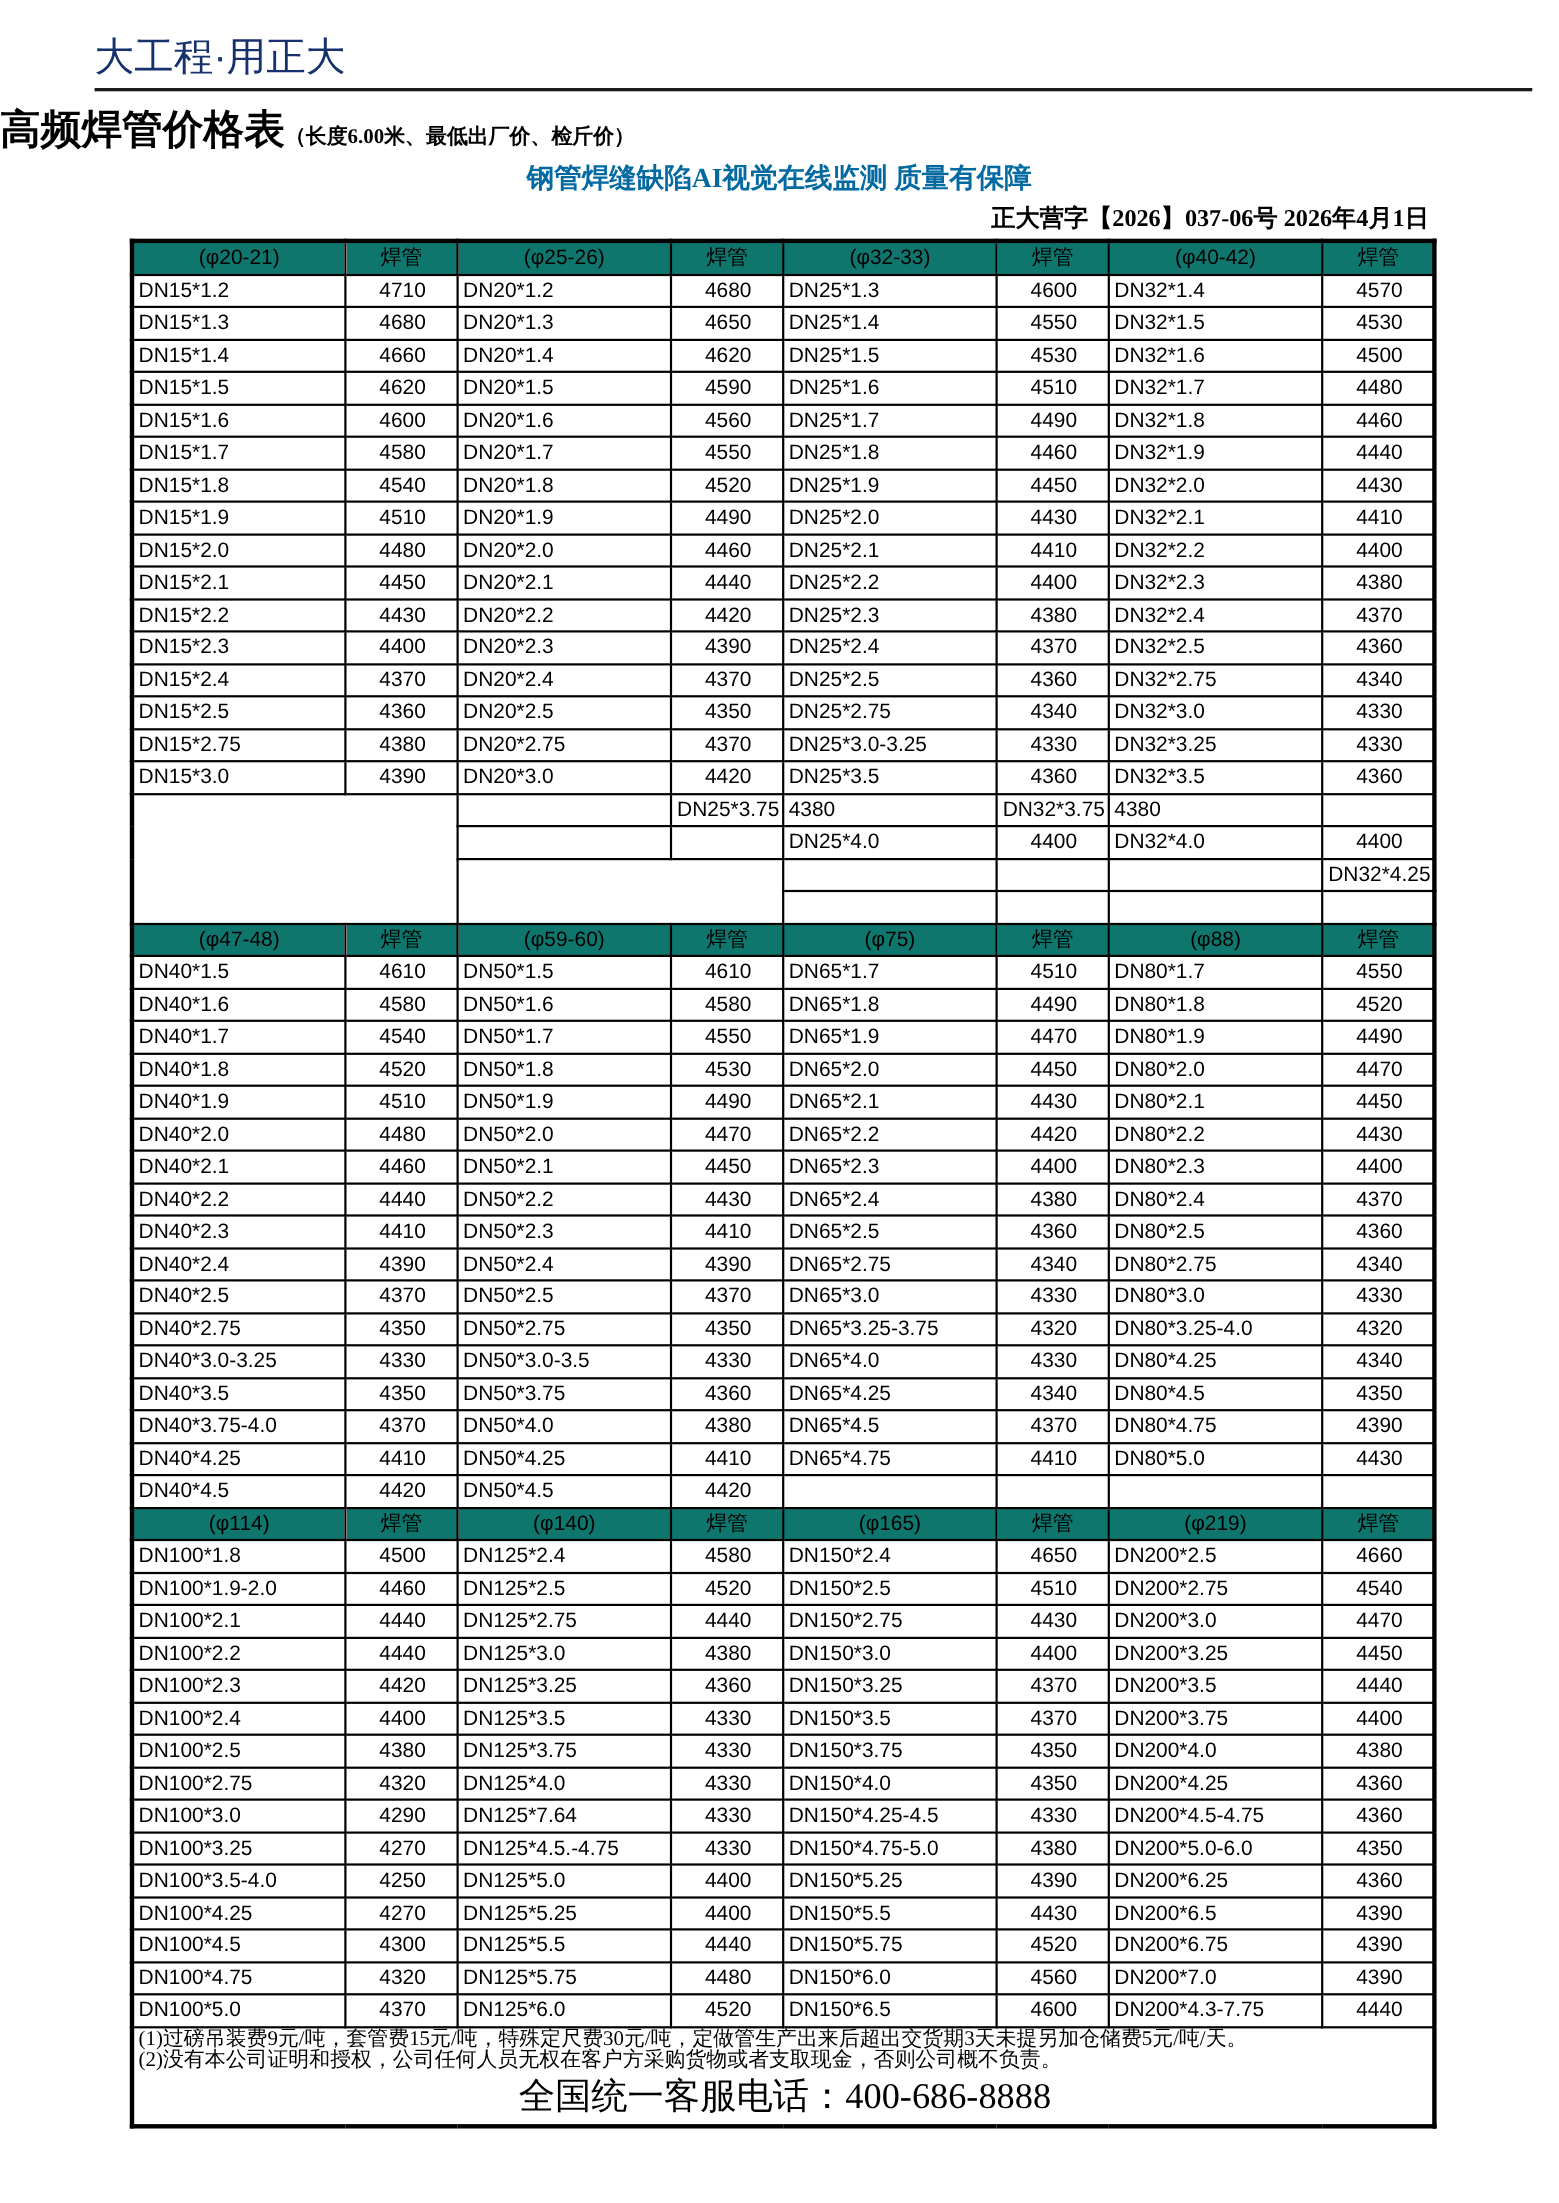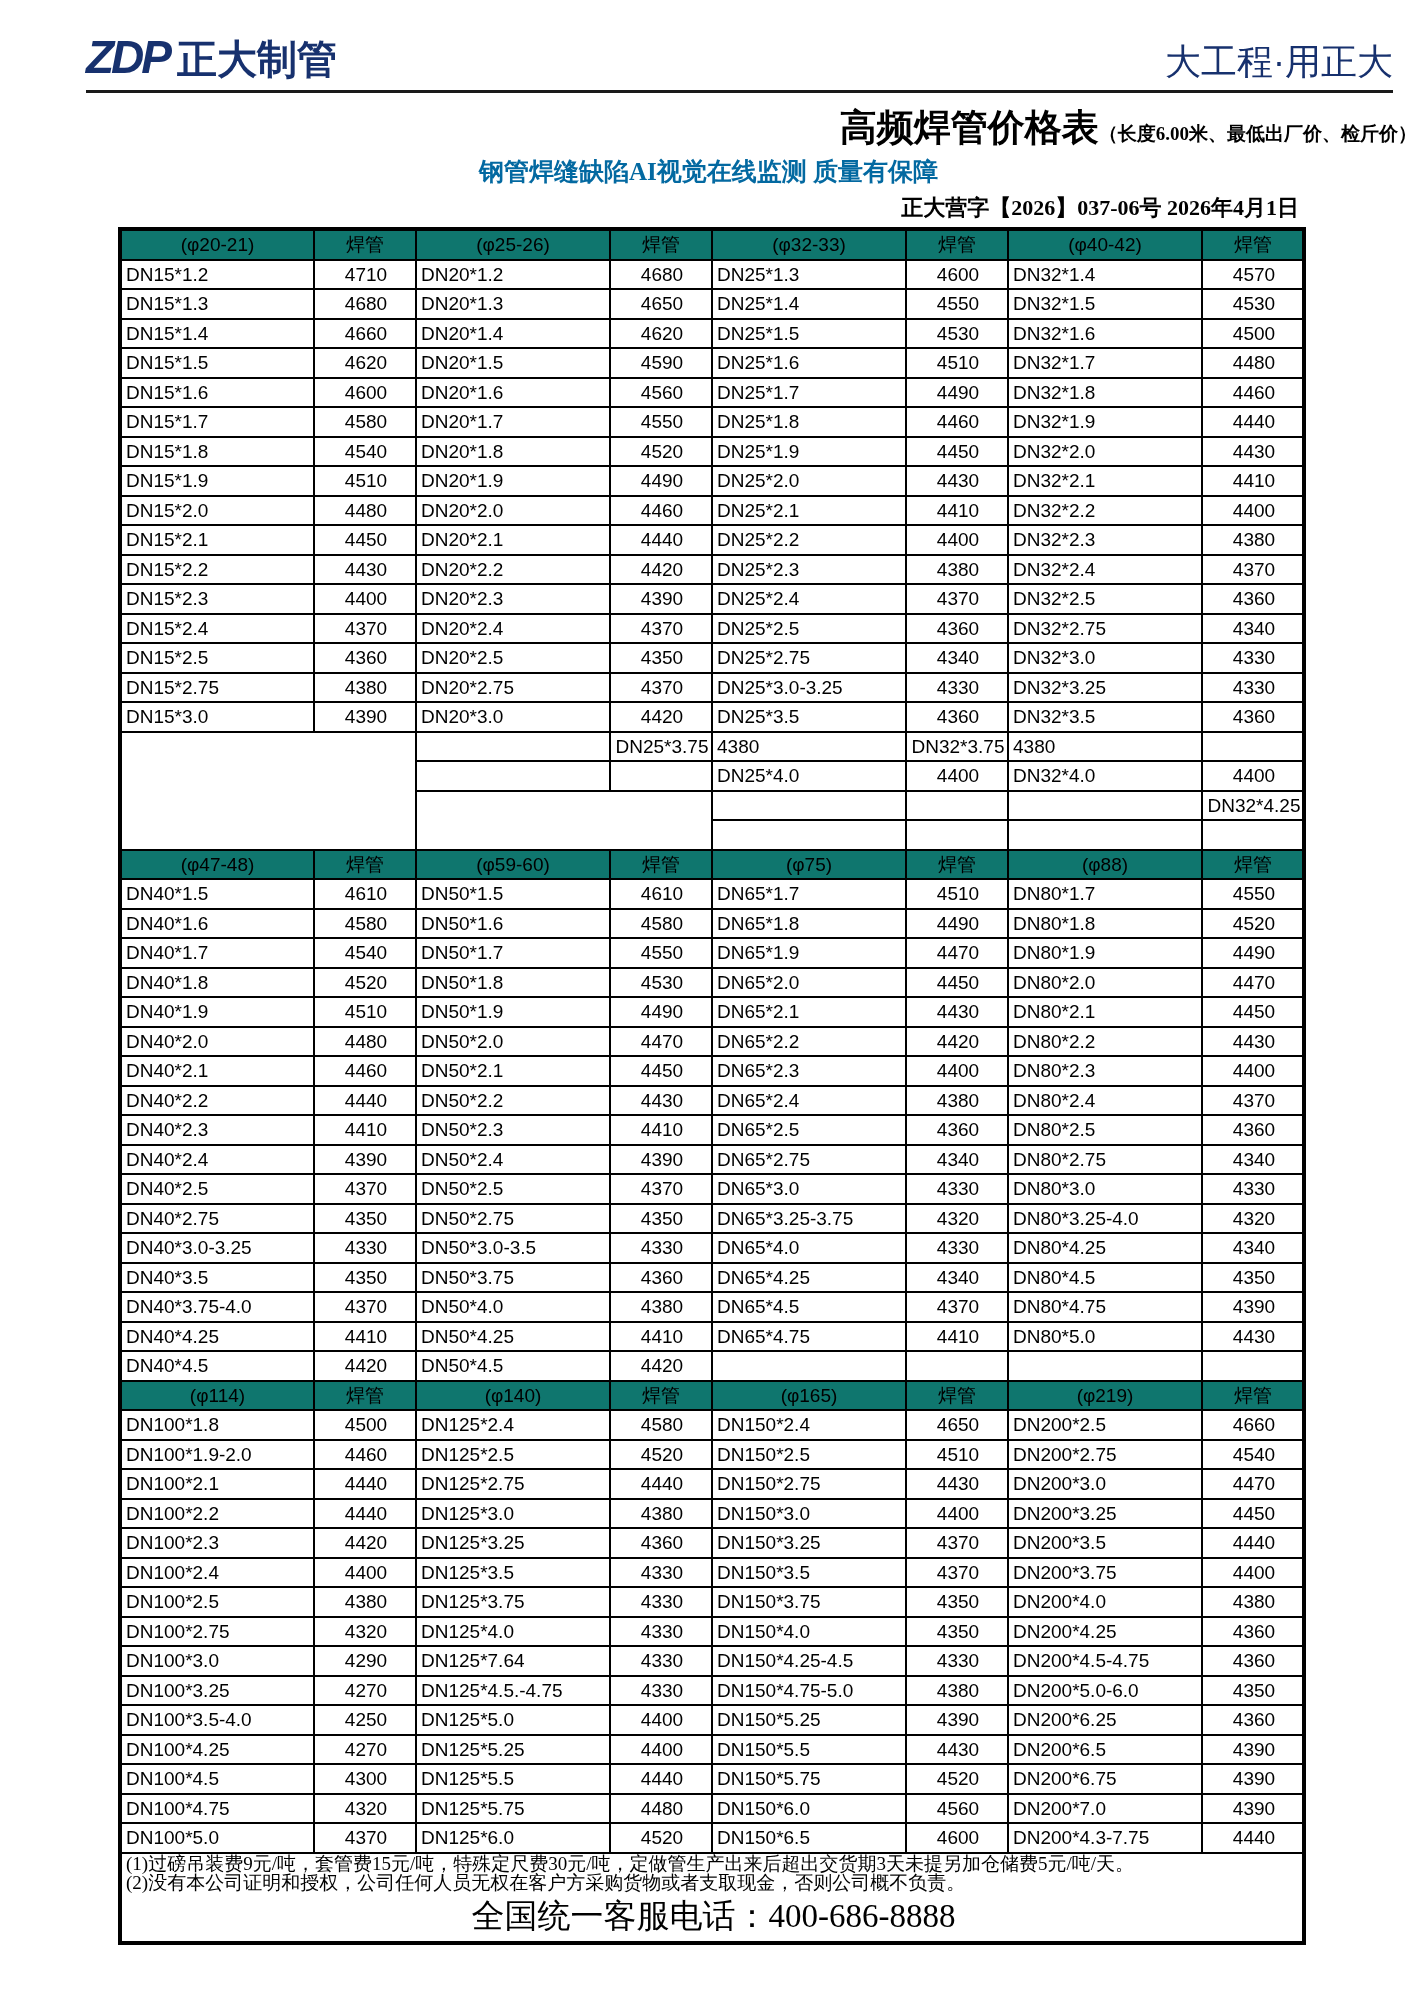--- a/index.html
+++ b/index.html
@@ -15,21 +15,21 @@
     display:flex; justify-content:space-between; align-items:flex-end;
     margin:34px 24px 0 86px;
     border-bottom:3px solid #1a1a1a;
     padding-bottom:10px;
   }
   .logo { color:#17316e; font-weight:bold; font-size:40px; line-height:1; white-space:nowrap; }
   .logo .zdp { font-style:italic; font-size:46px; letter-spacing:-3px; margin-right:8px; }
   .slogan { color:#17316e; font-weight:normal; font-size:36px; line-height:1; white-space:nowrap; }
 
   
-  .title-line { text-align:right; margin-top:10px; white-space:nowrap; }
+  .title-line { text-align:left; margin-top:10px; white-space:nowrap; }
   .title-main { font-size:37px; font-weight:bold; font-family:"Liberation Serif", serif; }
   .title-sub  { font-size:19px; font-weight:bold; font-family:"Liberation Serif", serif; }
   .red-line   { text-align:center; color:#0369a1; font-size:25px; font-weight:bold;
                 margin-top:2px; font-family:"Liberation Serif", serif; }
   .doc-no     { text-align:right; margin-right:118px; font-size:22px; margin-top:5px;
                 font-family:"Liberation Serif", serif;font-weight:bold; }
 
   
   table.price {
     border-collapse:collapse;
@@ -58,23 +58,20 @@
     white-space:normal;
     height:auto;
     line-height:1.75;
   }
   .hotline { text-align:center; font-size:33px; line-height:1.5; }
 </style>
 </head>
 <body>
 
 <div class="header-bar">
-  <div class="logo">
-    <span class="zdp">ZDP</span><span>正大制管</span>
-  </div>
   <div class="slogan">大工程·用正大</div>
 </div>
 
 <div class="title-line">
   <span class="title-main">高频焊管价格表</span><span class="title-sub">（长度6.00米、最低出厂价、检斤价）</span>
 </div>
 <div class="red-line">钢管焊缝缺陷AI视觉在线监测 质量有保障</div>
 <div class="doc-no">正大营字【2026】037-06号 2026年4月1日</div>
 
 <table class="price">

